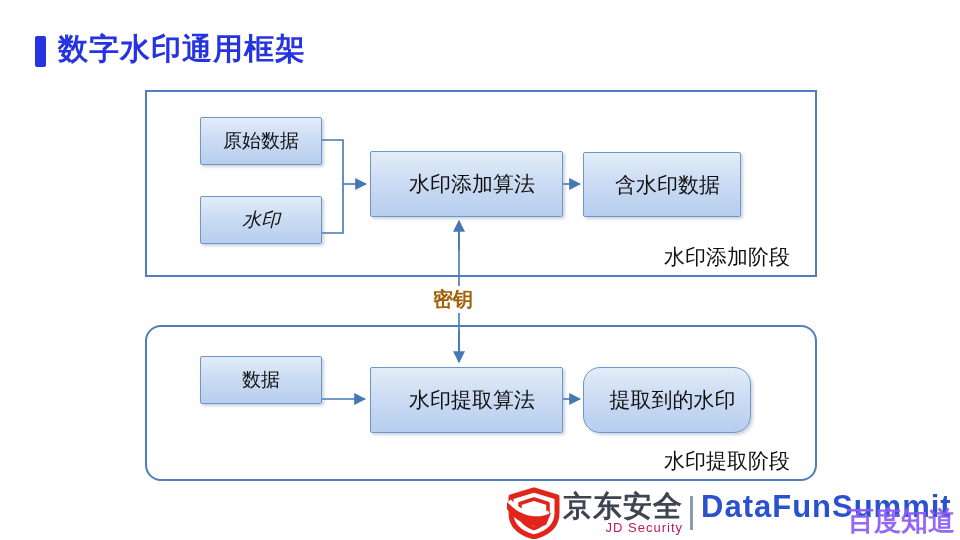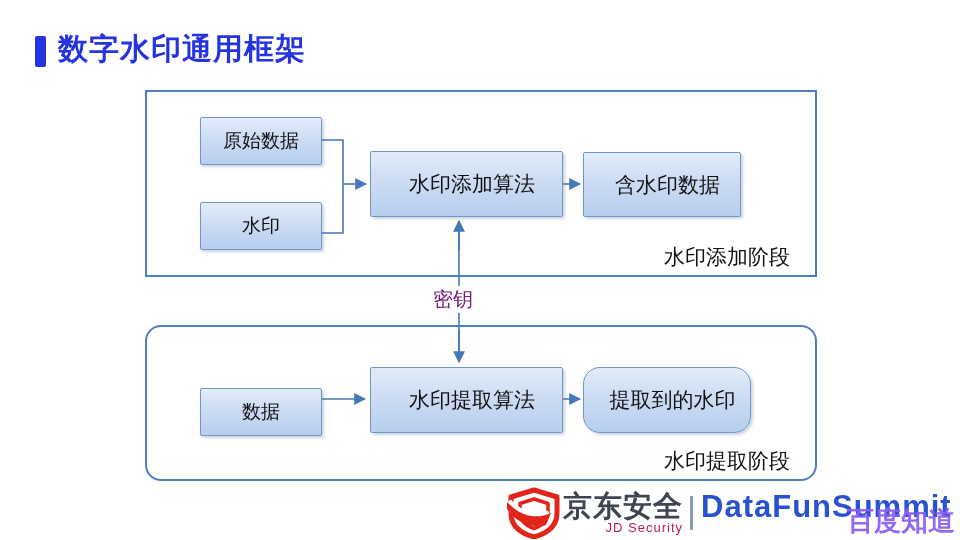--- a/index.html
+++ b/index.html
@@ -22,21 +22,21 @@
         border:1.5px solid #6E96C8;border-radius:2px;
         box-shadow:2px 2px 3px rgba(110,130,160,0.35);
         font-size:19px;color:#111;}
   .node.big{font-size:21px;padding-left:11px;}
 
   
   #wires{position:absolute;left:0;top:0;z-index:1;}
 
   
   .key-label{position:absolute;left:430px;top:286px;z-index:4;background:#ffffff;
-             padding:0 3px;font-size:20px;color:#701a75;}
+             padding:0 3px;font-size:20px;color:#a16207;font-weight:bold;}
 
   
   .shield{position:absolute;left:506px;top:487px;z-index:5;}
   .brand-cn{position:absolute;left:563px;top:487px;font-size:29px;font-weight:600;color:#3E4551;letter-spacing:1px;z-index:5;}
   .brand-en{position:absolute;left:563px;top:520px;width:120px;text-align:right;font-size:13px;color:#be185d;letter-spacing:1px;z-index:5;}
   .brand-sep{position:absolute;left:690px;top:496px;width:3px;height:34px;background:#8A9BB0;z-index:5;}
   .summit{position:absolute;left:701px;top:489px;font-size:31px;font-weight:800;color:#2A52CF;letter-spacing:1px;z-index:5;}
   .overlay-mark{position:absolute;left:847px;top:503px;font-size:27px;font-weight:bold;color:#8b5cf6;opacity:0.92;z-index:6;}
 </style>
 </head>
@@ -62,30 +62,30 @@
       <line x1="459" y1="330" x2="459" y2="362" marker-end="url(#arr)"></line>
       <line x1="320" y1="399" x2="365" y2="399" marker-end="url(#arr)"></line>
       <line x1="550" y1="399" x2="580" y2="399" marker-end="url(#arr)"></line>
     </g>
   </svg>
 
   <div id="stage1" class="stage">
     <div class="stage-label">水印添加阶段</div>
   </div>
   <div class="node" style="left:200px;top:117px;width:120px;height:46px;">原始数据</div>
-  <div class="node" style="left:200px;top:202px;width:120px;height:46px;">水印</div>
+  <div class="node" style="left:200px;top:196px;width:120px;height:46px;font-style:italic;">水印</div>
   <div class="node big" style="left:370px;top:151px;width:180px;height:64px;">水印添加算法</div>
   <div class="node big" style="left:583px;top:152px;width:145px;height:63px;">含水印数据</div>
 
   <div class="key-label">密钥</div>
 
   <div id="stage2" class="stage">
     <div class="stage-label">水印提取阶段</div>
   </div>
-  <div class="node" style="left:200px;top:388px;width:120px;height:46px;">数据</div>
+  <div class="node" style="left:200px;top:356px;width:120px;height:46px;">数据</div>
   <div class="node big" style="left:370px;top:367px;width:180px;height:64px;">水印提取算法</div>
   <div class="node big" style="left:583px;top:367px;width:155px;height:64px;border-radius:17px;">提取到的水印</div>
 
   <svg class="shield" width="56" height="52" viewBox="0 0 56 52">
     <path d="M28 3 L51 10 V26 C51 39 41 46.5 28 50 C15 46.5 5 39 5 26 V10 Z" fill="none" stroke="#E1251B" stroke-width="5" stroke-linejoin="round"></path>
     <path d="M28 12 L42 16.5 V26 C42 34 36.5 38.5 28 41.5 C19.5 38.5 14 34 14 26 V16.5 Z" fill="none" stroke="#E1251B" stroke-width="3.5" stroke-linejoin="round"></path>
     <path d="M1 16 C14 30 30 34 44 28" fill="none" stroke="#ffffff" stroke-width="10"></path>
     <path d="M1 15 C14 29 30 33 45 26 L40 38 C28 42 10 36 1 22 Z" fill="#E1251B"></path>
   </svg>
   <div class="brand-cn">京东安全</div>

